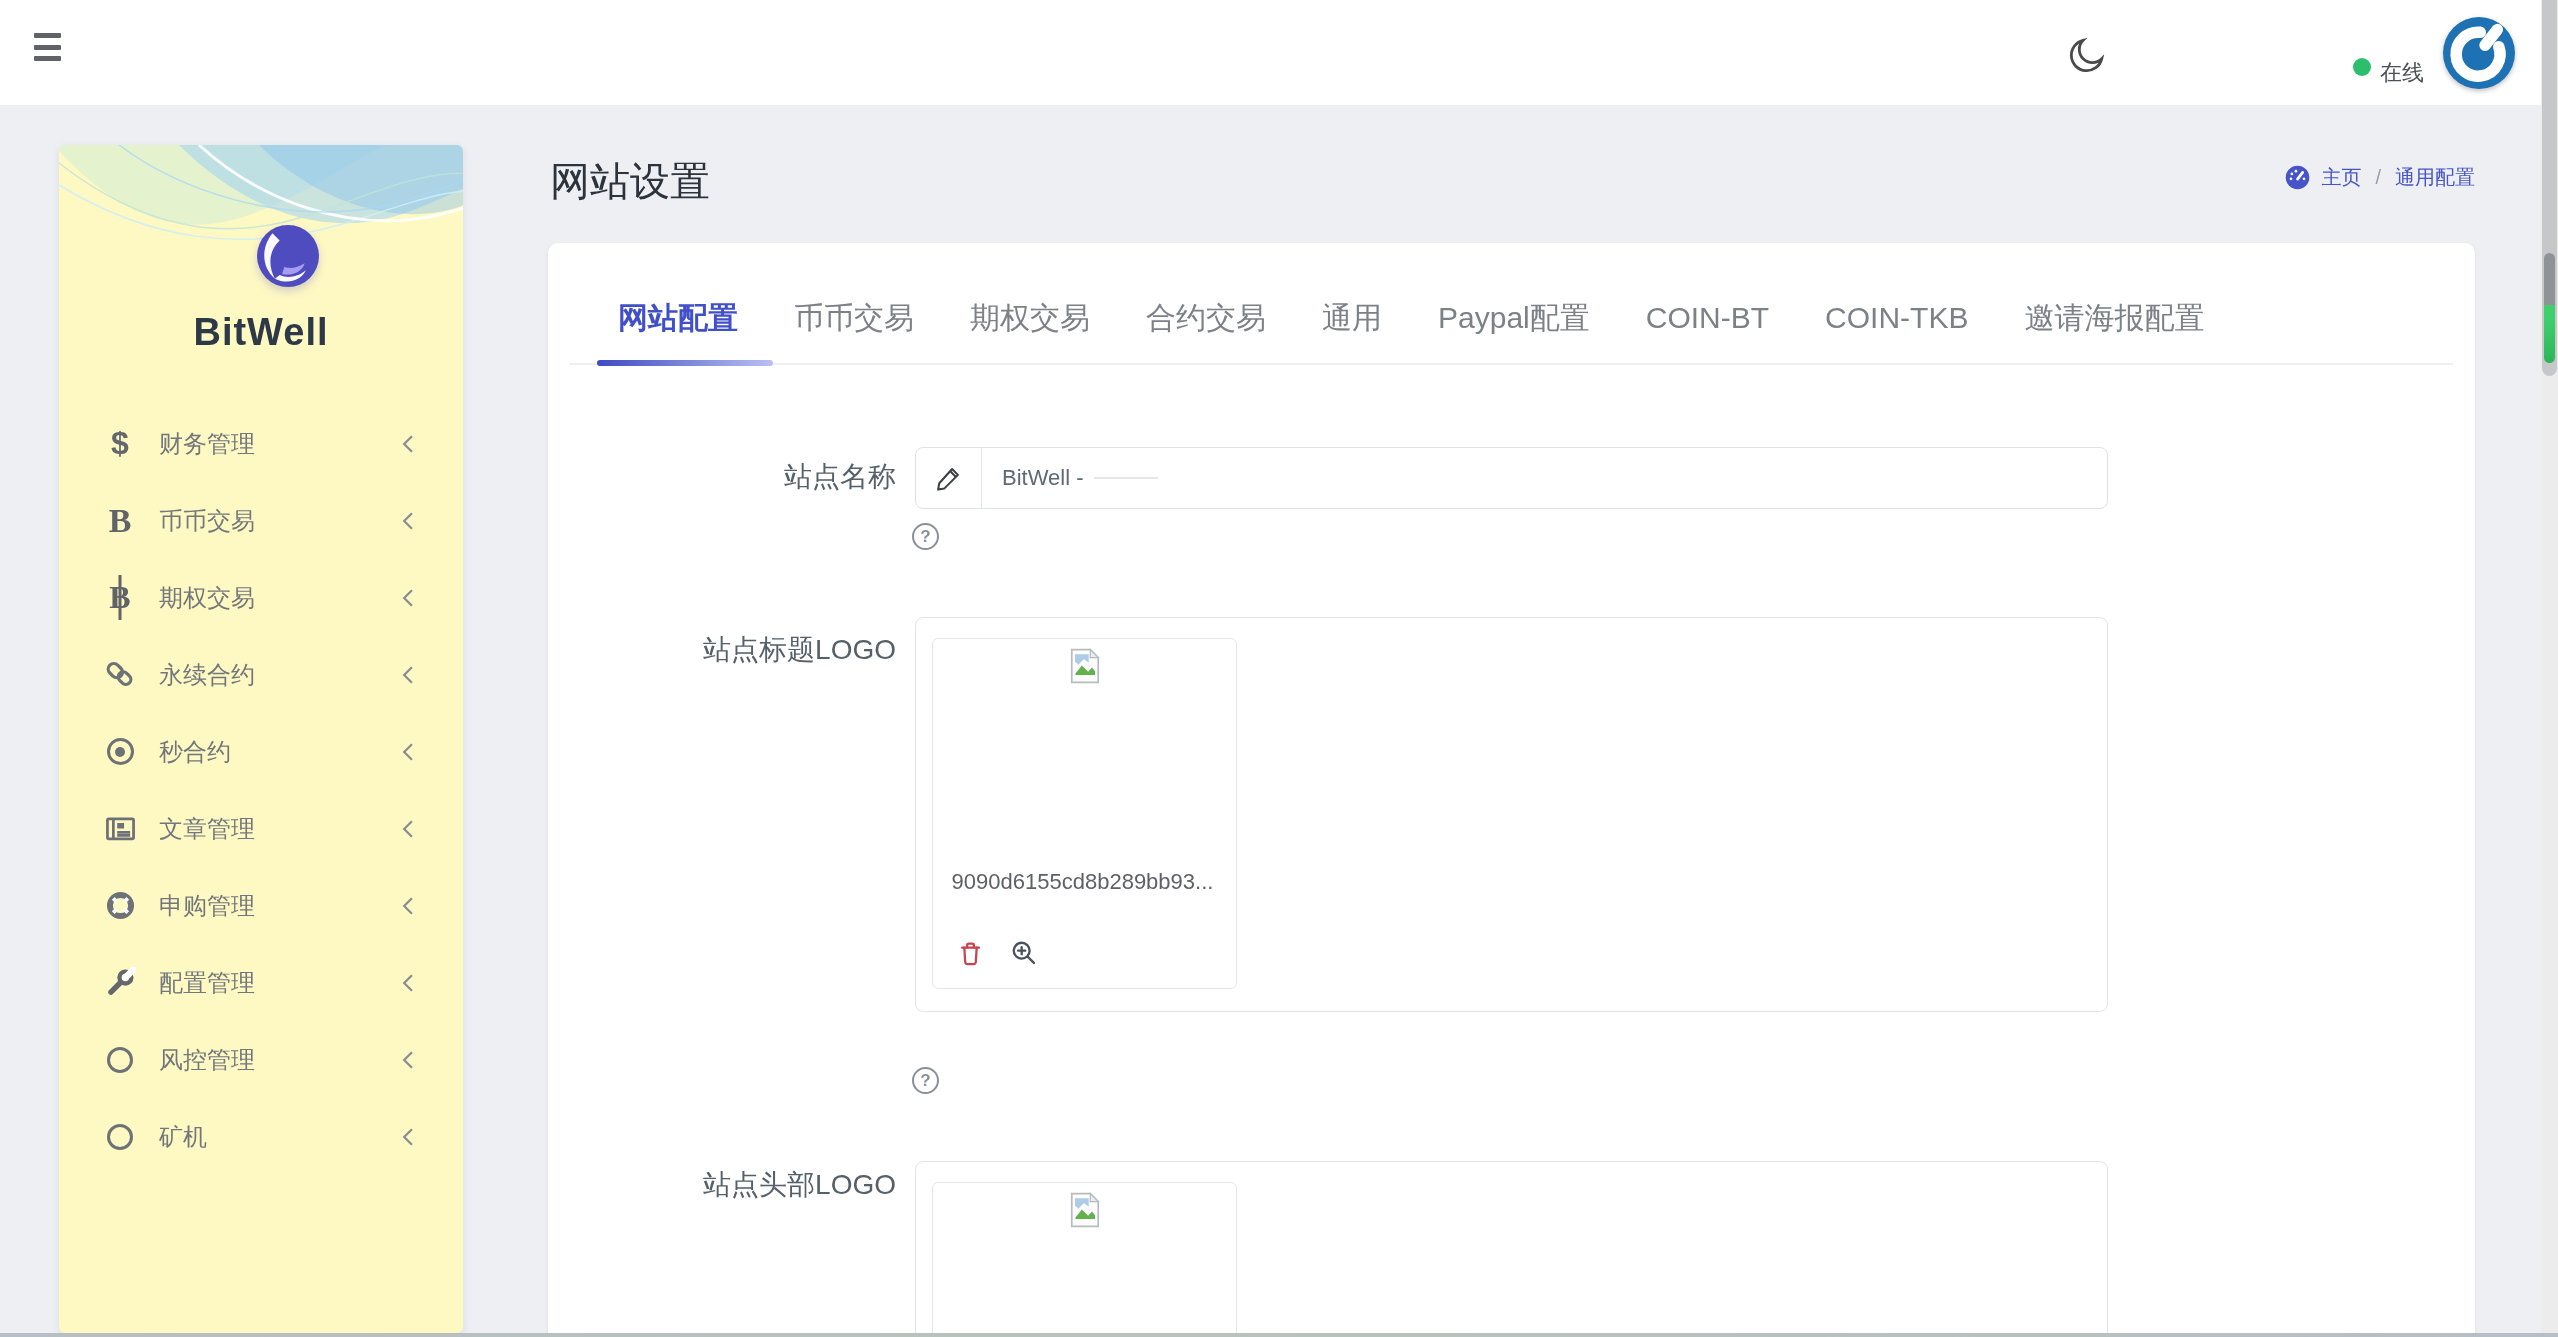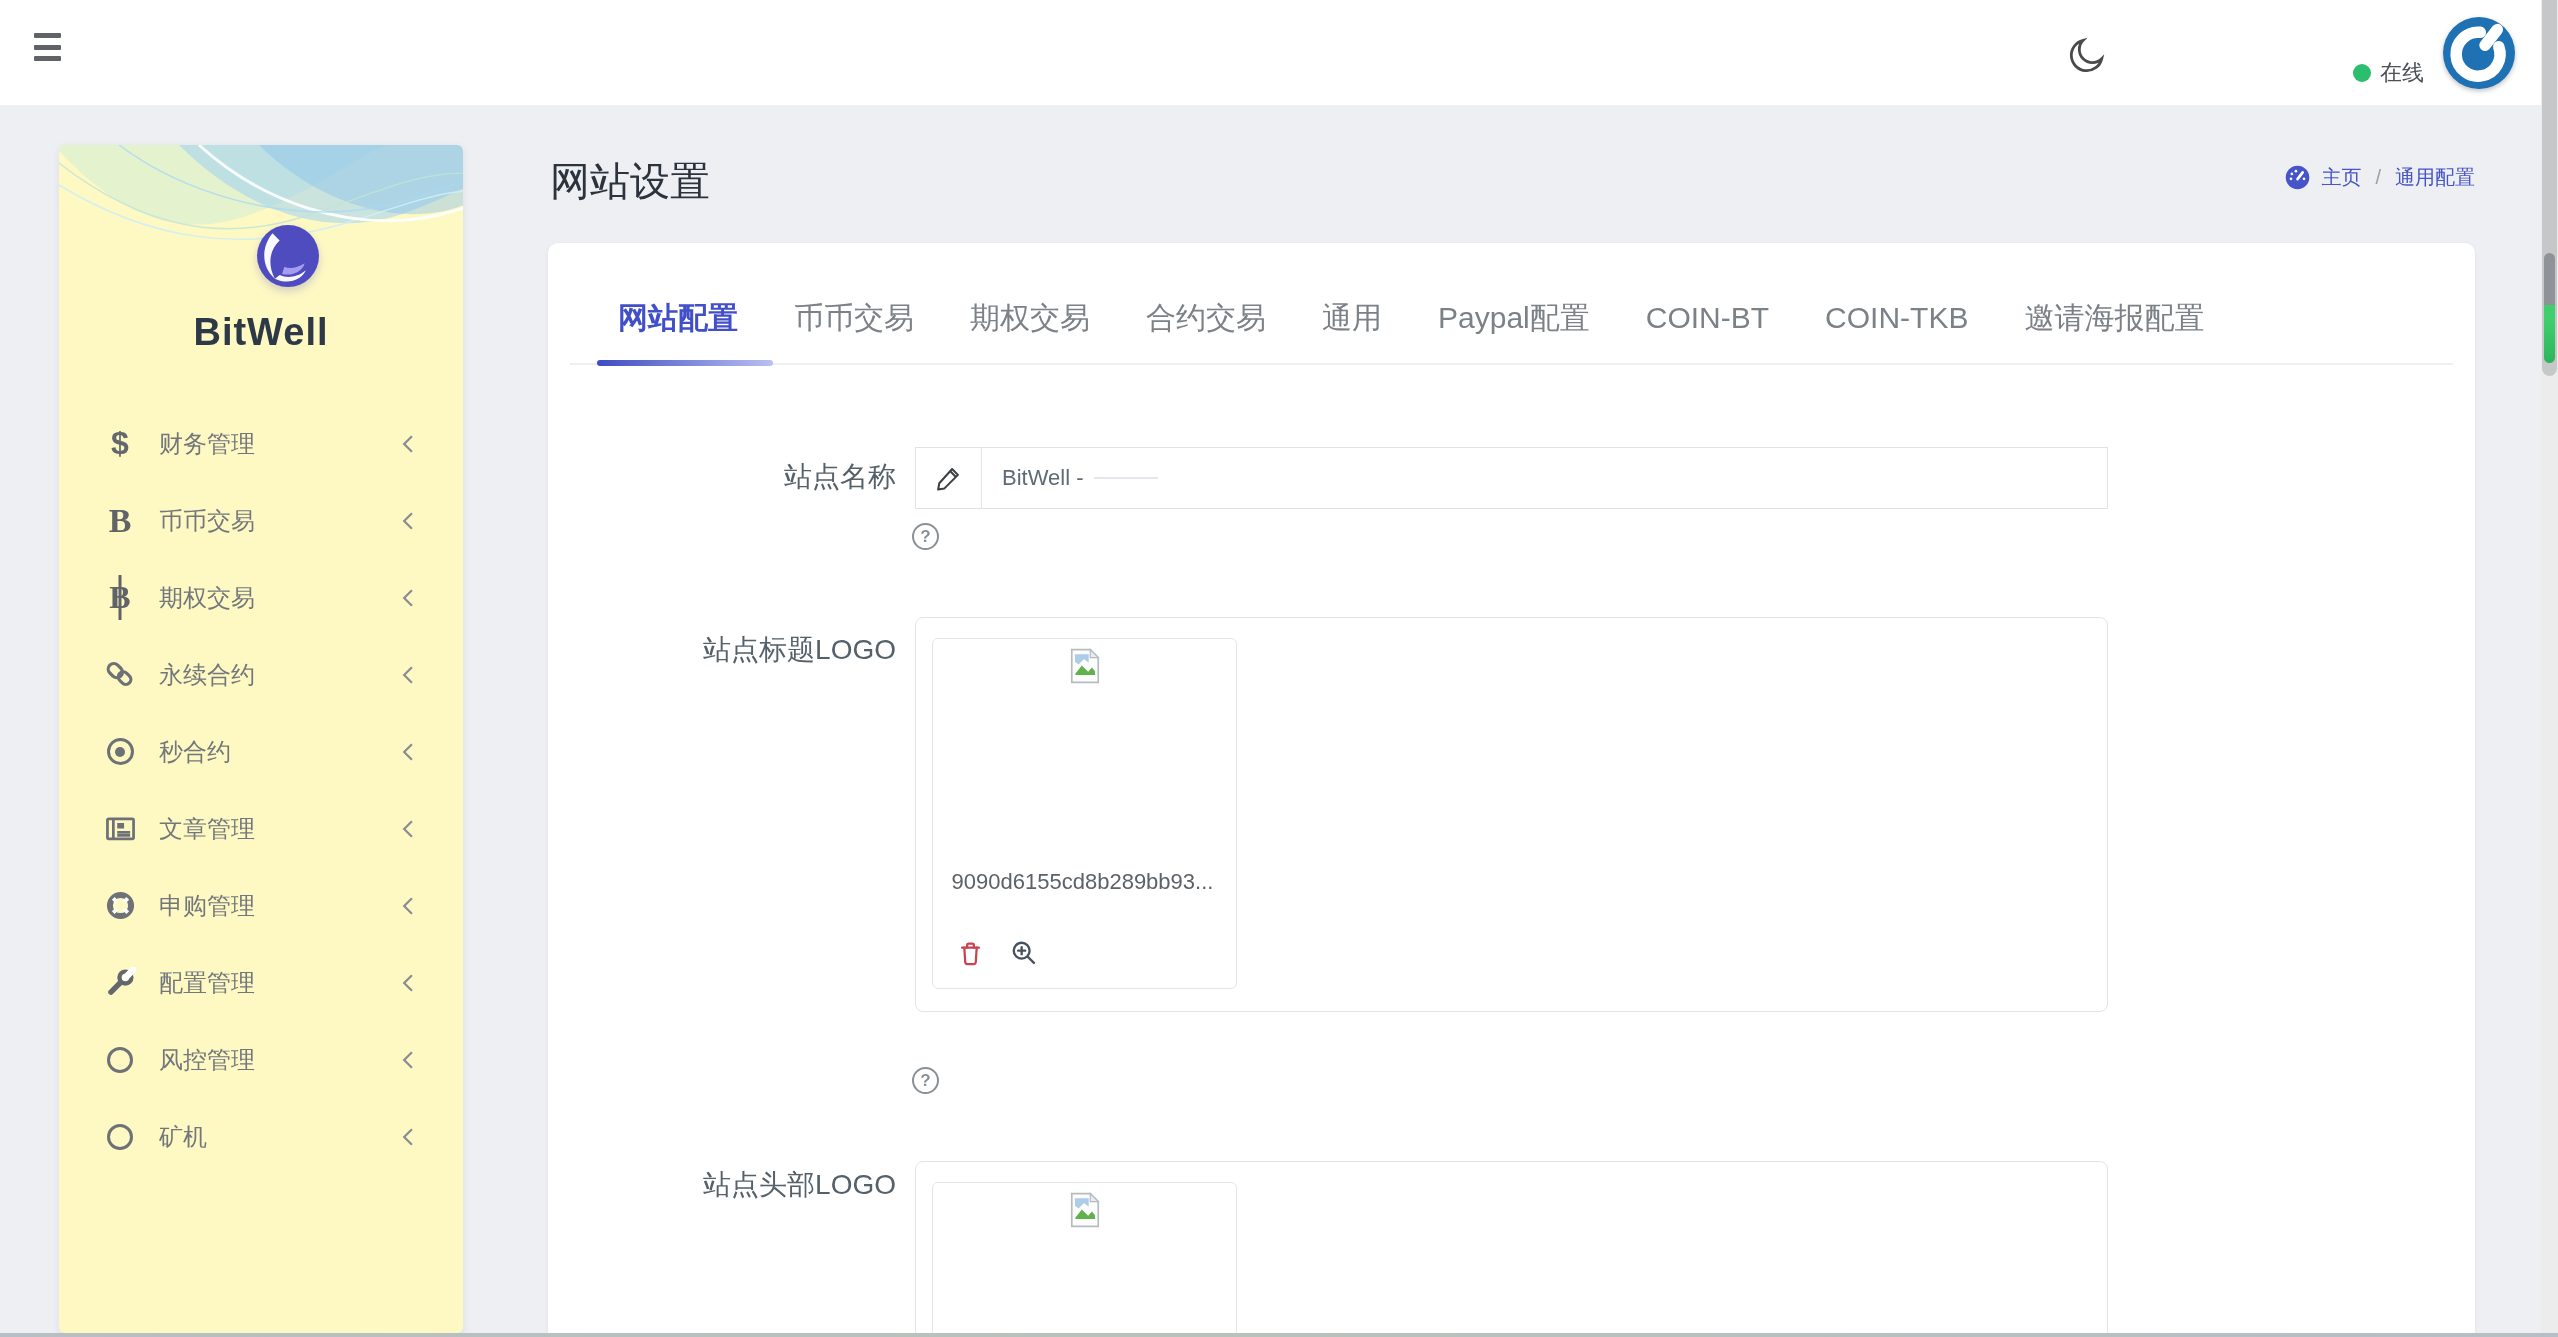--- a/index.html
+++ b/index.html
@@ -10,21 +10,21 @@
     font-family:"Liberation Sans","DejaVu Sans",sans-serif;
     overflow:hidden;
   }
 
   
   .topbar { position:absolute; left:0; top:0; width:2558px; height:105px; background:#ffffff; }
   .hamburger { position:absolute; left:34px; top:33px; width:27px; height:28px;
     display:flex; flex-direction:column; justify-content:space-between; cursor:pointer; }
   .hamburger i { display:block; width:27px; height:5px; background:#5f6368; border-radius:1px; }
   .moon-btn { position:absolute; left:2066px; top:34px; width:42px; height:42px; cursor:pointer; }
-  .status { position:absolute; right:134px; top:58px; display:flex; align-items:center; gap:9px; }
+  .status { position:absolute; right:134px; top:58px; display:flex; align-items:flex-start; gap:9px; }
   .status-dot { width:18px; height:18px; border-radius:50%; background:#2bbf6d; }
   .status-label { font-size:22px; color:#4c5156; }
   .avatar { position:absolute; left:2443px; top:17px; width:72px; height:72px; border-radius:50%;
     background:#1e72b4; box-shadow:0 2px 5px rgba(0,0,0,.25); cursor:pointer; }
 
   
   .scroll-track { position:absolute; right:0; top:0; width:17px; height:1337px; background:#ececec; }
   .scroll-thumb { position:absolute; right:1px; top:-14px; width:15px; height:390px; background:#c5c7c9; border-radius:8px; }
   .scroll-inner { position:absolute; right:3px; top:253px; width:11px; height:110px; border-radius:6px;
     background:linear-gradient(#8f9296 0 47%, #3fcf6d 47% 60%, #2db45b 100%); }
@@ -67,21 +67,21 @@
   .tab.active { color:#4150c8; font-weight:bold; }
   .tab-divider { position:absolute; left:22px; right:22px; top:120px; height:2px; background:#edeff2; }
   .tab-underline { position:absolute; left:49px; top:117px; width:176px; height:6px; border-radius:3px;
     background:linear-gradient(90deg,#3e4bc2,#b9c0f2); }
 
   
   .flabel { position:absolute; left:18px; width:330px; text-align:right; font-size:28px; color:#556069; line-height:34px; }
   .lbl-1 { top:217px; } .lbl-2 { top:378px;margin-top:12px; } .lbl-3 { top:925px; }
 
   .site-input { position:absolute; left:367px; top:204px; width:1193px; height:62px;
-    border:1.5px solid #dfe3e8; border-radius:0; background:#fff; display:flex; align-items:stretch; cursor:text; }
+    border:1.5px solid #dfe3e8; border-radius:8px; background:#fff; display:flex; align-items:stretch; cursor:text; }
   .input-prefix { width:66px; border-right:1.5px solid #e2e5e9; display:flex; align-items:center; justify-content:center; flex:0 0 66px; }
   .input-valwrap { display:flex; align-items:center; padding-left:20px; }
   .input-value { font-size:22px; color:#5f6a76; white-space:pre; }
   .value-line { width:64px; height:2px; background:#e3e6ea; margin-left:10px; }
 
   .help { position:absolute; width:27px; height:27px; border:2px solid #8a9097; border-radius:50%;
     color:#8a9097; font-size:17px; font-weight:bold; display:flex; align-items:center; justify-content:center; cursor:pointer; }
   .help-1 { left:364px; top:280px; } .help-2 { left:364px; top:824px; }
 
   .upload-box { position:absolute; left:367px; width:1193px; border:1.5px solid #e1e4e9; border-radius:8px; background:#fff; }

